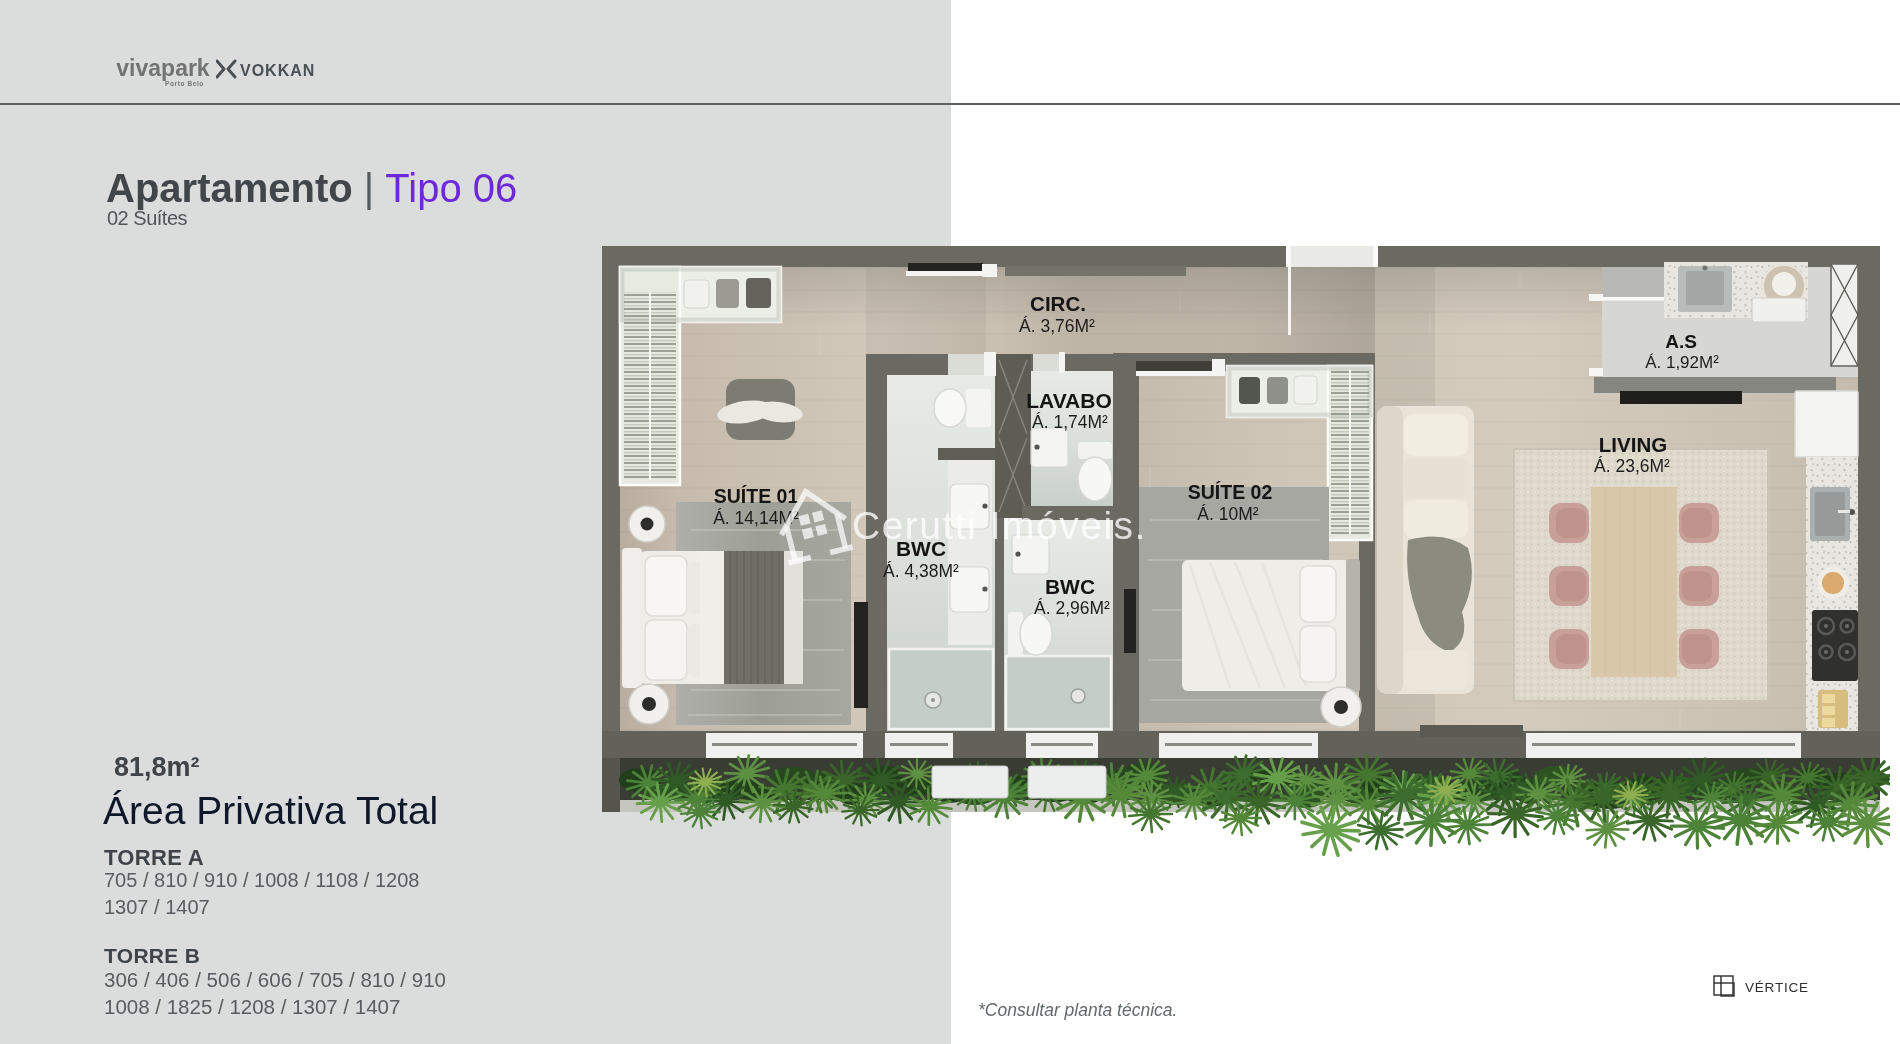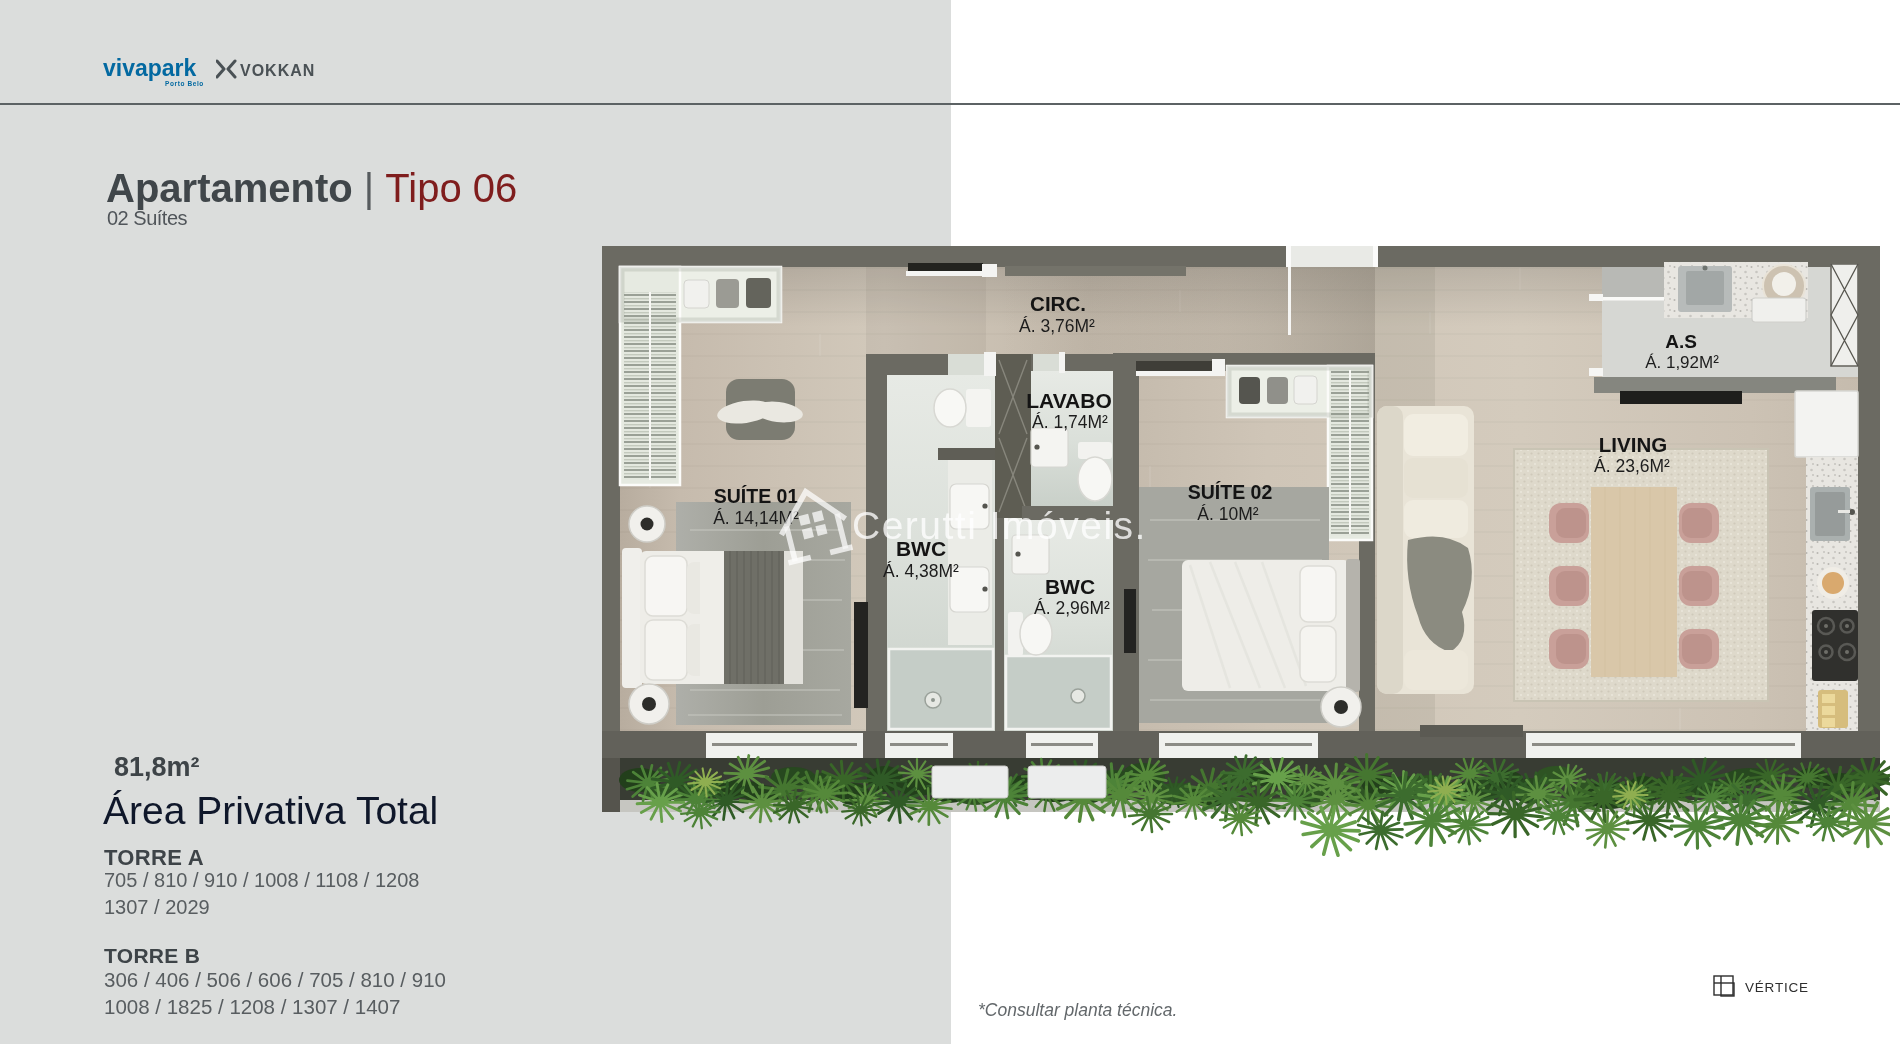--- a/index.html
+++ b/index.html
@@ -8,46 +8,46 @@
        font-family:"Liberation Sans", sans-serif;}
   .abs{position:absolute;}
 </style>
 </head>
 <body>
 
 <div class="abs" style="left:0;top:0;width:951px;height:1044px;background:#dbdddc;"></div>
 
 <div class="abs" style="left:0;top:103px;width:1900px;height:2px;background:#5c6264;"></div>
 
-<div class="abs" style="left:103px;top:55px;width:120px;height:40px;color:#0369a1;">
+<div class="abs" style="left:103px;top:55px;width:120px;height:40px;color:#737373;text-align:center;">
   <div style="font-size:23px;font-weight:bold;letter-spacing:0px;">vivapark</div>
   <div style="font-size:6.5px;letter-spacing:0.6px;position:absolute;left:62px;top:25px;font-weight:bold;">Porto Belo</div>
 </div>
 
 <div class="abs" style="left:216px;top:58px;width:120px;height:26px;">
   <svg width="120" height="26" viewBox="0 0 120 26">
     <path d="M1 3 L8 11 L1 19 M19 3 L12 11 L19 19" stroke="#4a5155" stroke-width="3" fill="none" stroke-linecap="round" stroke-linejoin="round"></path>
     <text x="24" y="18" font-size="16" font-weight="bold" letter-spacing="1" fill="#4a5155">VOKKAN</text>
   </svg>
 </div>
 
 <div class="abs" style="left:106px;top:166px;font-size:40px;color:#40464a;white-space:nowrap;">
-  <span style="font-weight:bold;">Apartamento</span><span style="font-weight:300;color:#565b5e;"> | </span><span style="color:#7f1d1d;">Tipo 06</span>
+  <span style="font-weight:bold;">Apartamento</span><span style="font-weight:300;color:#565b5e;"> | </span><span style="color:#6d28d9;">Tipo 06</span>
 </div>
 
 <div class="abs" style="left:107px;top:207px;font-size:20px;letter-spacing:-0.5px;color:#50555a;">02 Suítes</div>
 
 <div class="abs" style="left:114px;top:752px;font-size:27px;font-weight:bold;color:#3e4448;">81,8m²</div>
 
 <div class="abs" style="left:103px;top:789px;font-size:39px;color:#0f172a;">Área Privativa Total</div>
 
 <div class="abs" style="left:104px;top:845px;font-size:22px;font-weight:bold;color:#3e4448;letter-spacing:0.3px;">TORRE A</div>
 
 <div class="abs" style="left:104px;top:869px;font-size:20px;color:#585d60;">705 / 810 / 910 / 1008 / 1108 / 1208</div>
-<div class="abs" style="left:104px;top:896px;font-size:20px;color:#585d60;">1307 / 2029</div>
+<div class="abs" style="left:104px;top:896px;font-size:20px;color:#585d60;">1307 / 1407</div>
 
 <div class="abs" style="left:104px;top:944px;font-size:21px;font-weight:bold;color:#3e4448;letter-spacing:0.3px;">TORRE B</div>
 
 <div class="abs" style="left:104px;top:968px;font-size:20.5px;color:#585d60;">306 / 406 / 506 / 606 / 705 / 810 / 910</div>
 <div class="abs" style="left:104px;top:995px;font-size:20.5px;color:#585d60;">1008 / 1825 / 1208 / 1307 / 1407</div>
 
 <div class="abs" style="left:978px;top:976px;font-size:17.5px;font-style:italic;color:#63686b;margin-top:24px;">*Consultar planta técnica.</div>
 
 <div class="abs" style="left:1712px;top:973px;width:170px;height:34px;">
   <svg width="170" height="34" viewBox="0 0 170 34">

